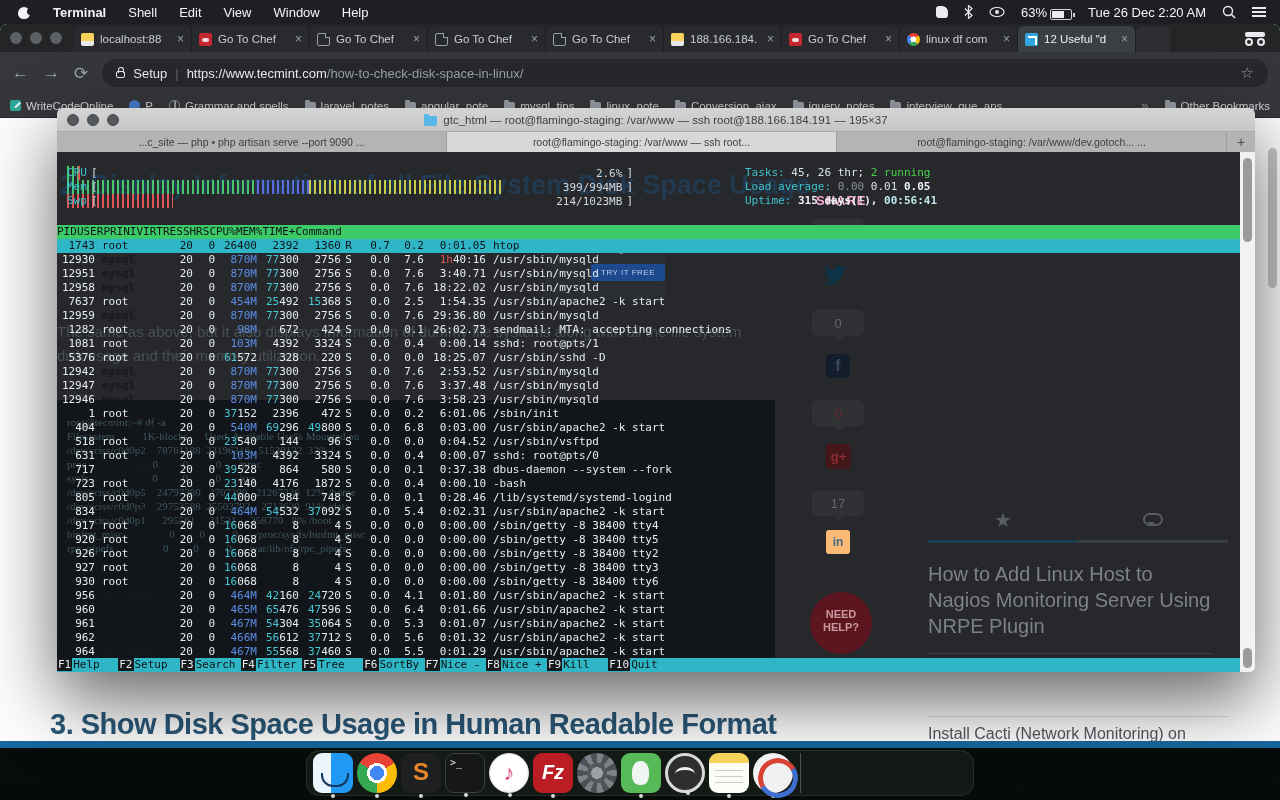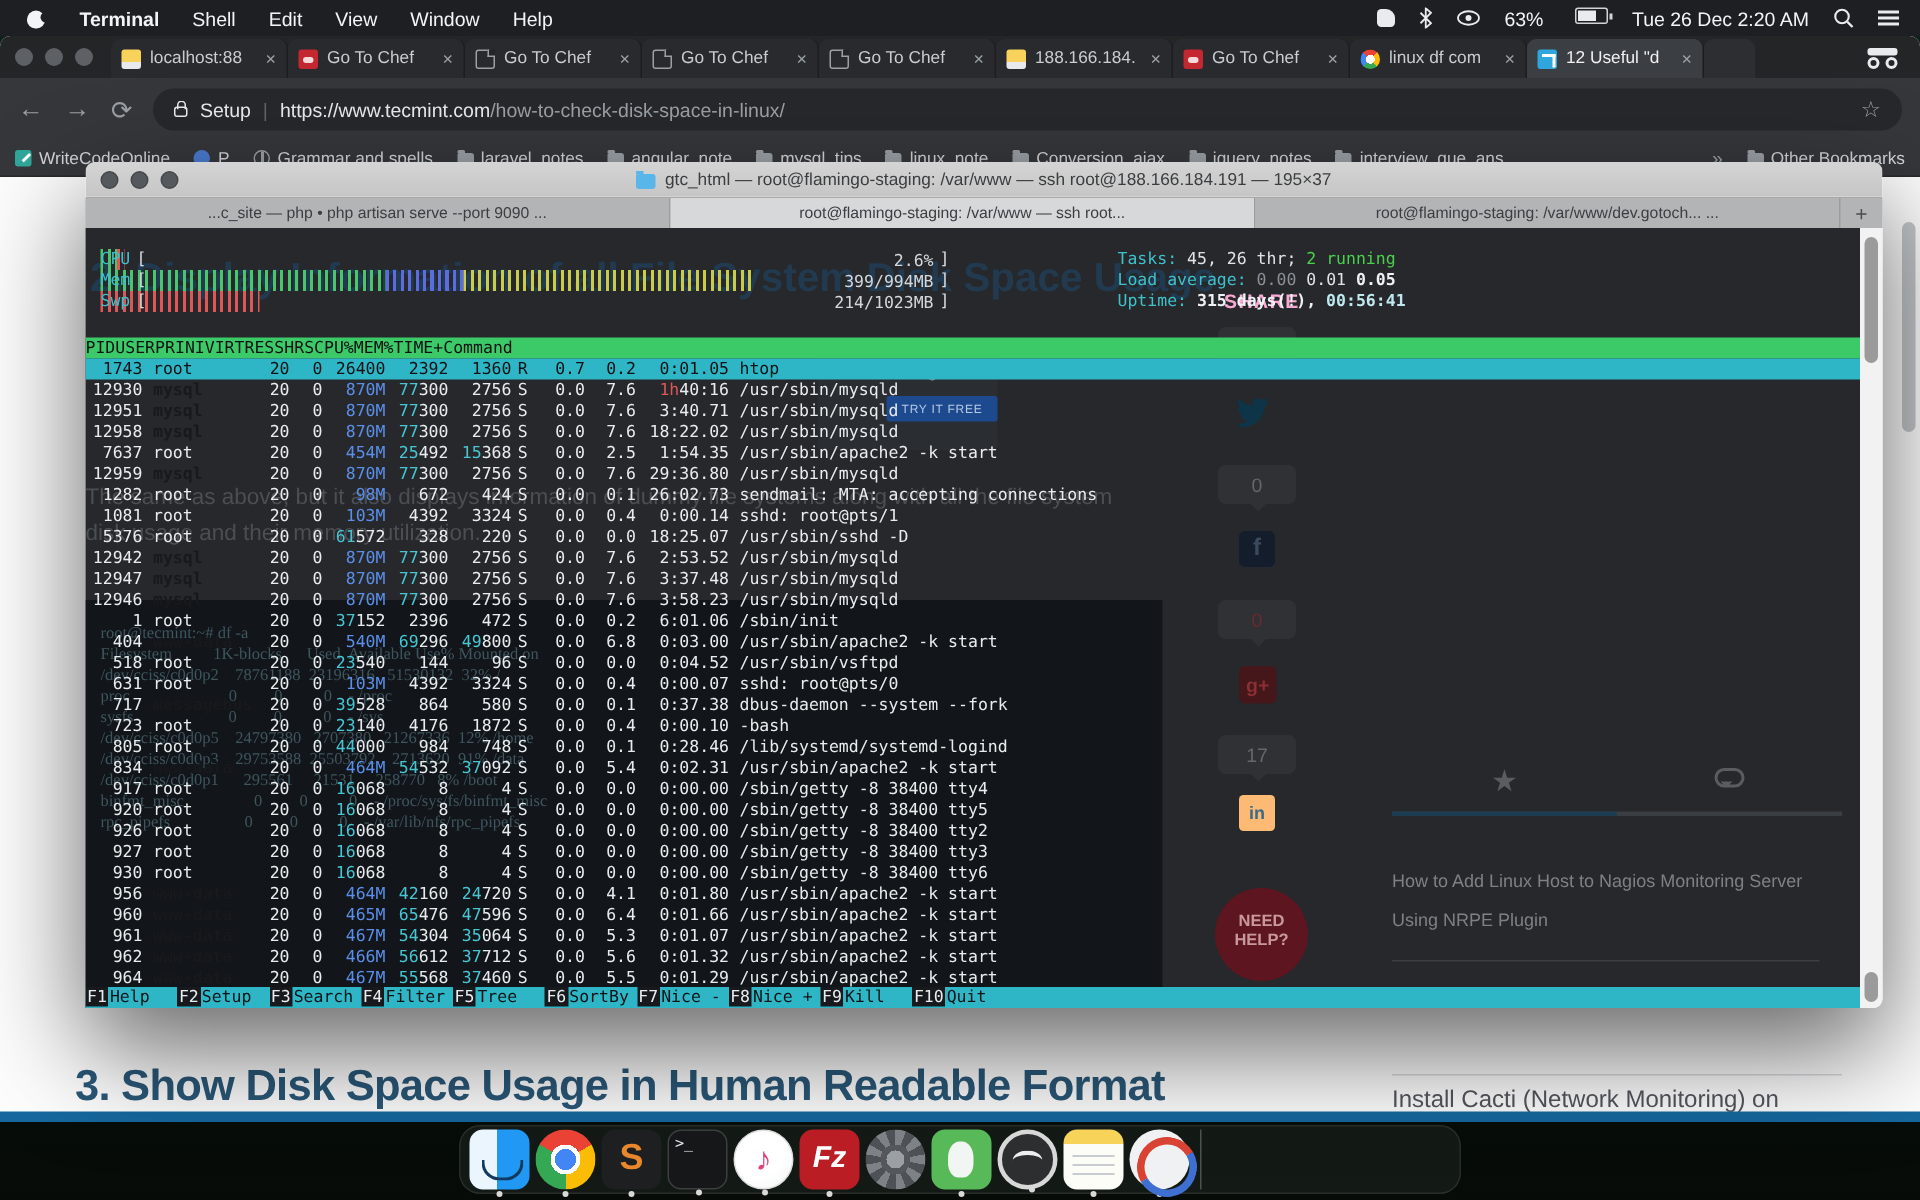--- a/index.html
+++ b/index.html
@@ -10,21 +10,21 @@
   .menubar{position:absolute;left:0;top:0;width:1280px;height:24px;background:#1d1f22;display:flex;align-items:center;color:#f2f4f6;font-size:13px;z-index:50}
   .mb-left{display:flex;align-items:center;gap:22px;padding-left:18px}
   .mb-app{font-weight:bold}
   .apple{width:13px;height:14px;position:relative;display:inline-block}
   .apple::before{content:"";position:absolute;left:0;top:2px;width:12px;height:12px;background:#f2f4f6;border-radius:50% 50% 46% 46%}
   .apple::after{content:"";position:absolute;right:-3px;top:3px;width:7px;height:7px;background:#1d1f22;border-radius:50%}
   .mb-right{margin-left:auto;display:flex;align-items:center;gap:16px;padding-right:14px}
   .mb-ico{display:inline-block;position:relative}
   .ev-ico{width:12px;height:12px;background:#e9ebee;border-radius:3px 6px 3px 3px}
   .bt-ico svg,.sp-ico svg,.sw-ico svg{display:block}
-  .batt{display:flex;align-items:flex-start;gap:21px}
+  .batt{display:flex;align-items:flex-end;gap:3px}
   .batt-shape{width:22px;height:11px;border:1px solid #cfd3d7;border-radius:2px;position:relative}
   .batt-shape::before{content:"";position:absolute;left:1px;top:1px;bottom:1px;width:60%;background:#e9ebee}
   .batt-shape::after{content:"";position:absolute;right:-4px;top:3px;width:2px;height:4px;background:#cfd3d7}
   .nc-ico{width:14px;height:10px;border-top:2px solid #e9ebee;border-bottom:2px solid #e9ebee;position:relative}
   .nc-ico::before{content:"";position:absolute;left:0;top:2px;width:14px;height:2px;background:#e9ebee}
 
   
   .chrome{position:absolute;left:0;top:24px;width:1280px;height:724px;background:#fff;border-radius:7px 7px 0 0;overflow:hidden}
   .tabstrip{position:absolute;left:0;top:0;width:100%;height:28px;background:#232527;display:flex;align-items:flex-end}
   .lights{display:flex;gap:8px;padding:0 12px 8px 10px}
@@ -116,21 +116,21 @@
   .bl-ad{position:absolute;left:488px;top:78px;width:120px;height:70px;background:#2a2d31;border-radius:3px;text-align:right}
   .bl-ad .brand{color:#8b9096;font-size:11px;margin-top:12px}
   .bl-ad .cta{display:inline-block;margin-top:10px;background:#1d4a8f;color:#b8c9e6;font-size:8px;padding:4px 10px;border-radius:2px;letter-spacing:.5px}
   .bl-side{position:absolute;left:871px;top:356px;width:300px}
   .bl-tabs{display:flex;color:#5a5d60;font-size:20px}
   .bl-tabs .tb{flex:1;text-align:center}
   .chatico{display:inline-block;width:20px;height:13px;border:2px solid #5a5d60;border-radius:8px;position:relative}
   .chatico::after{content:"";position:absolute;left:2px;bottom:-6px;border:4px solid transparent;border-top-color:#5a5d60}
   .bl-underline{margin-top:8px;height:3px;background:#3a3d41;position:relative}
   .bl-underline::before{content:"";position:absolute;left:0;top:0;width:50%;height:3px;background:#1c3c52}
-  .bl-art{font-size:12px;line-height:26px;color:#7e8184;padding:30px 0 14px;border-bottom:1px solid #3b3e42;width:285px}
+  .bl-art{font-size:20px;line-height:26px;color:#7e8184;padding:18px 0 14px;border-bottom:1px solid #3b3e42;width:285px}
 
   
   .htop{position:absolute;inset:0;z-index:2;font-family:"DejaVu Sans Mono",monospace;font-size:11px;line-height:14px;color:#e8ecee}
   .meters{position:absolute;left:10px;top:14px;width:566px}
   .mline{display:flex;height:14px;align-items:center}
   .mlabel{color:#3fc1cc;width:24px}
   .brk{color:#d8dce0}
   .bar{flex:1;height:11px;margin:0 2px;position:relative}
   .bar .mval{position:absolute;right:2px;top:-1px;color:#d3d7da}
   .bar-cpu{background:

